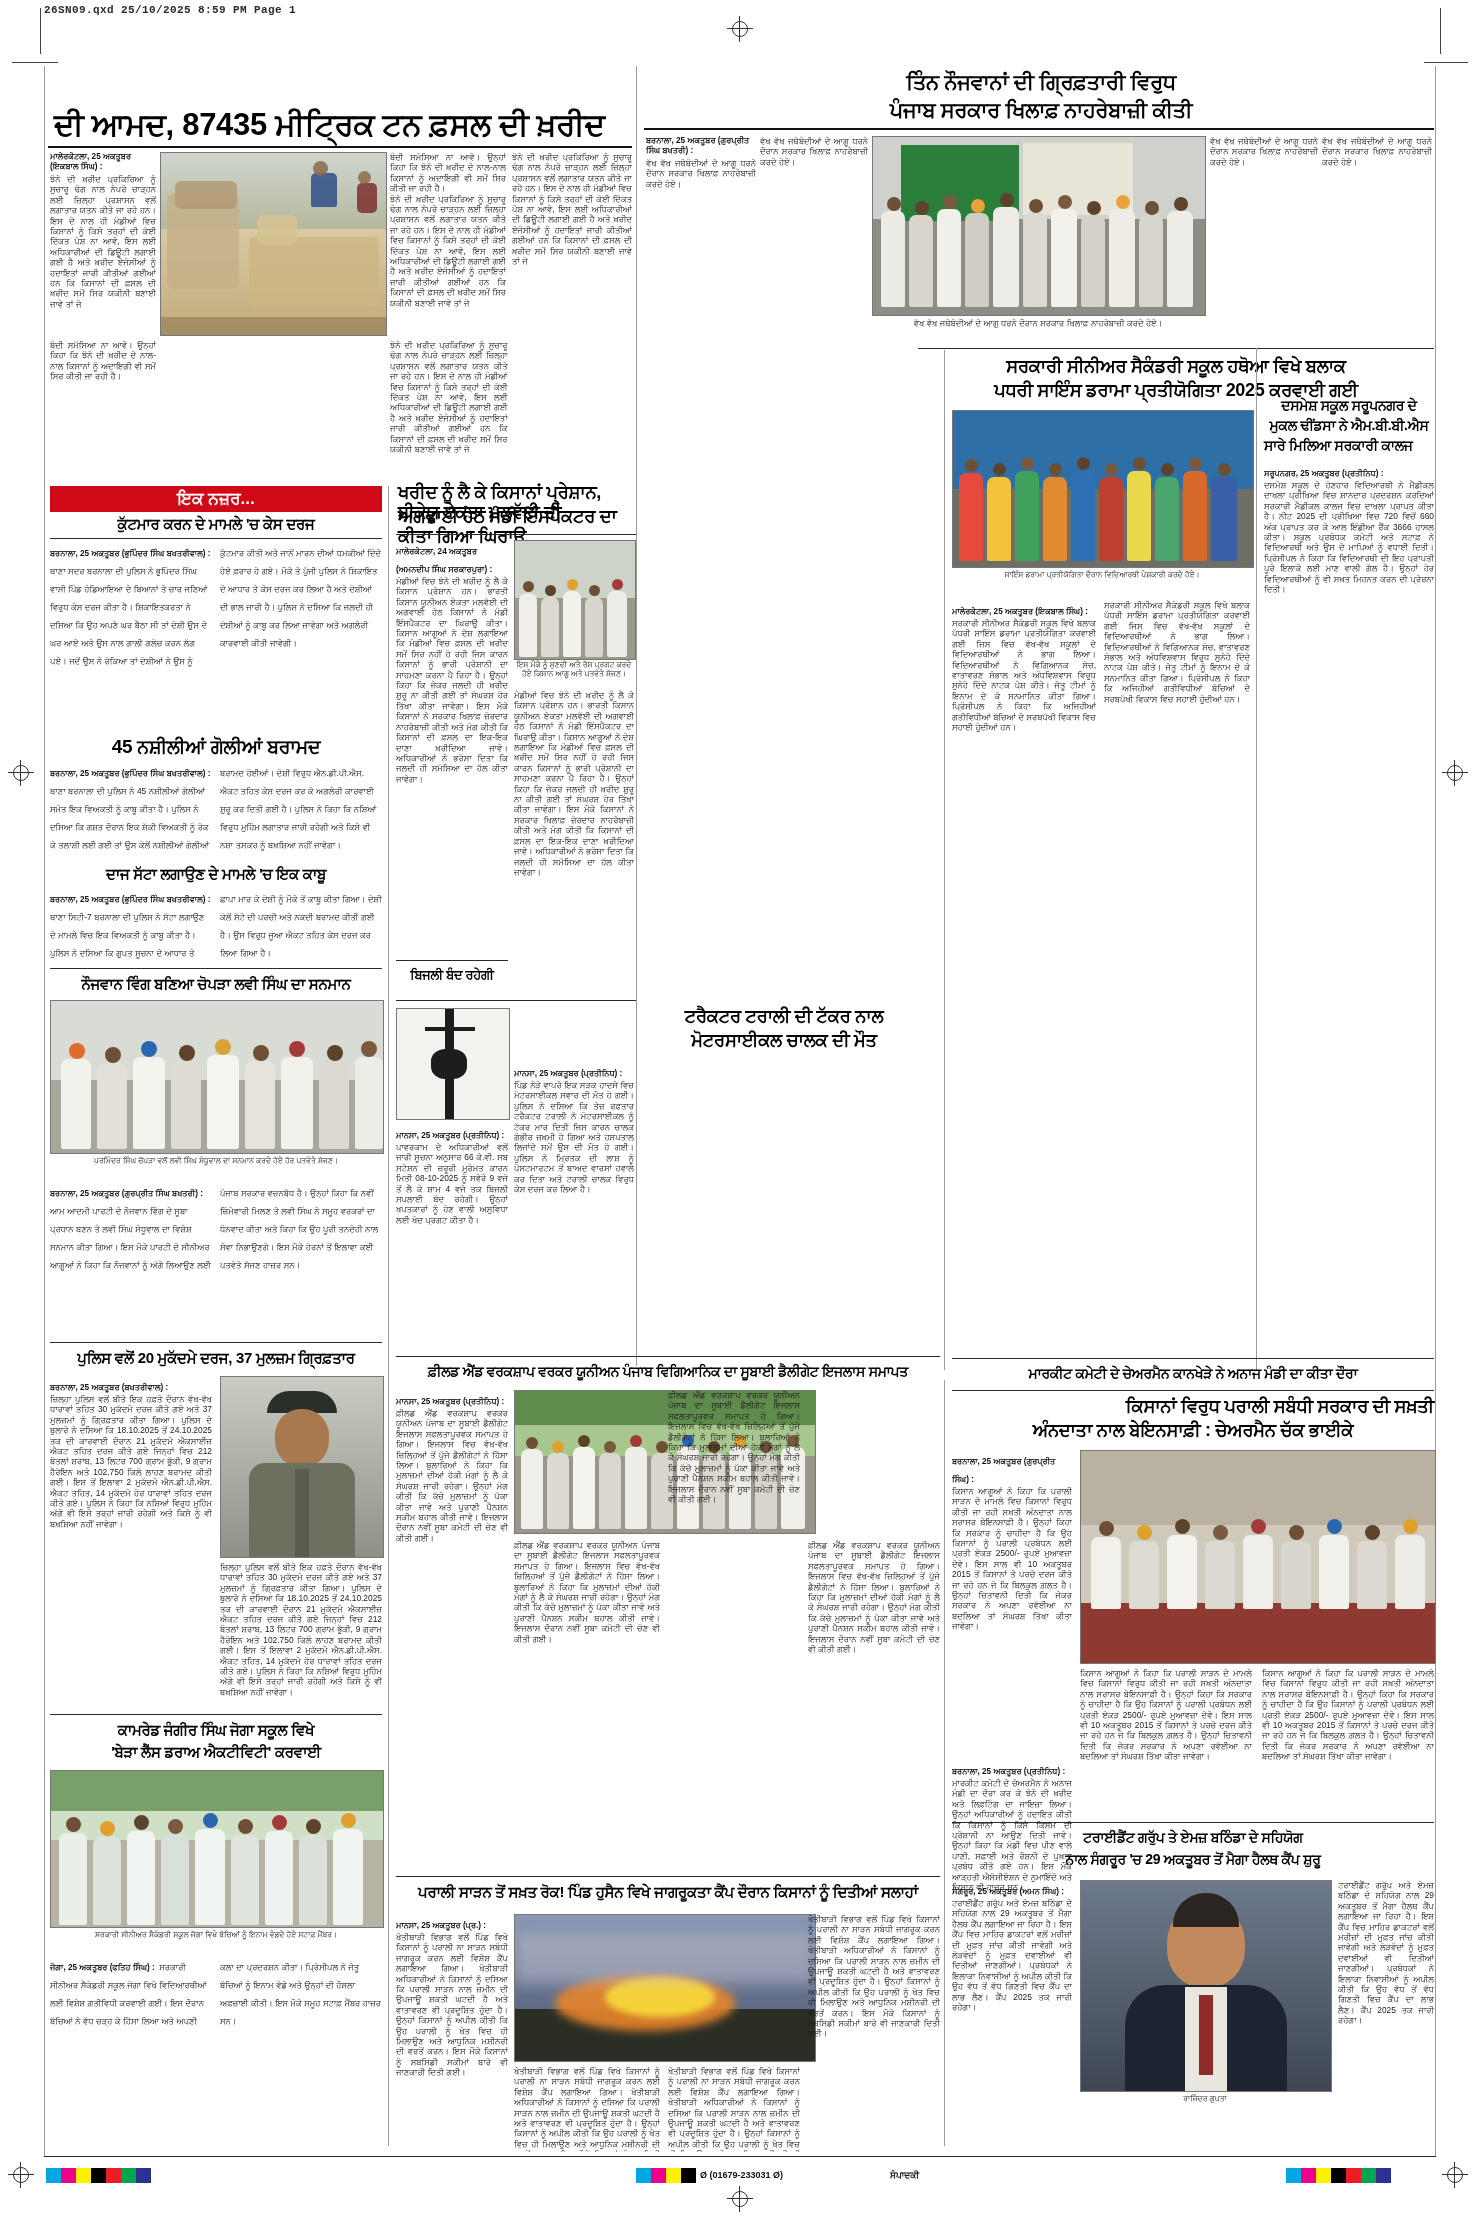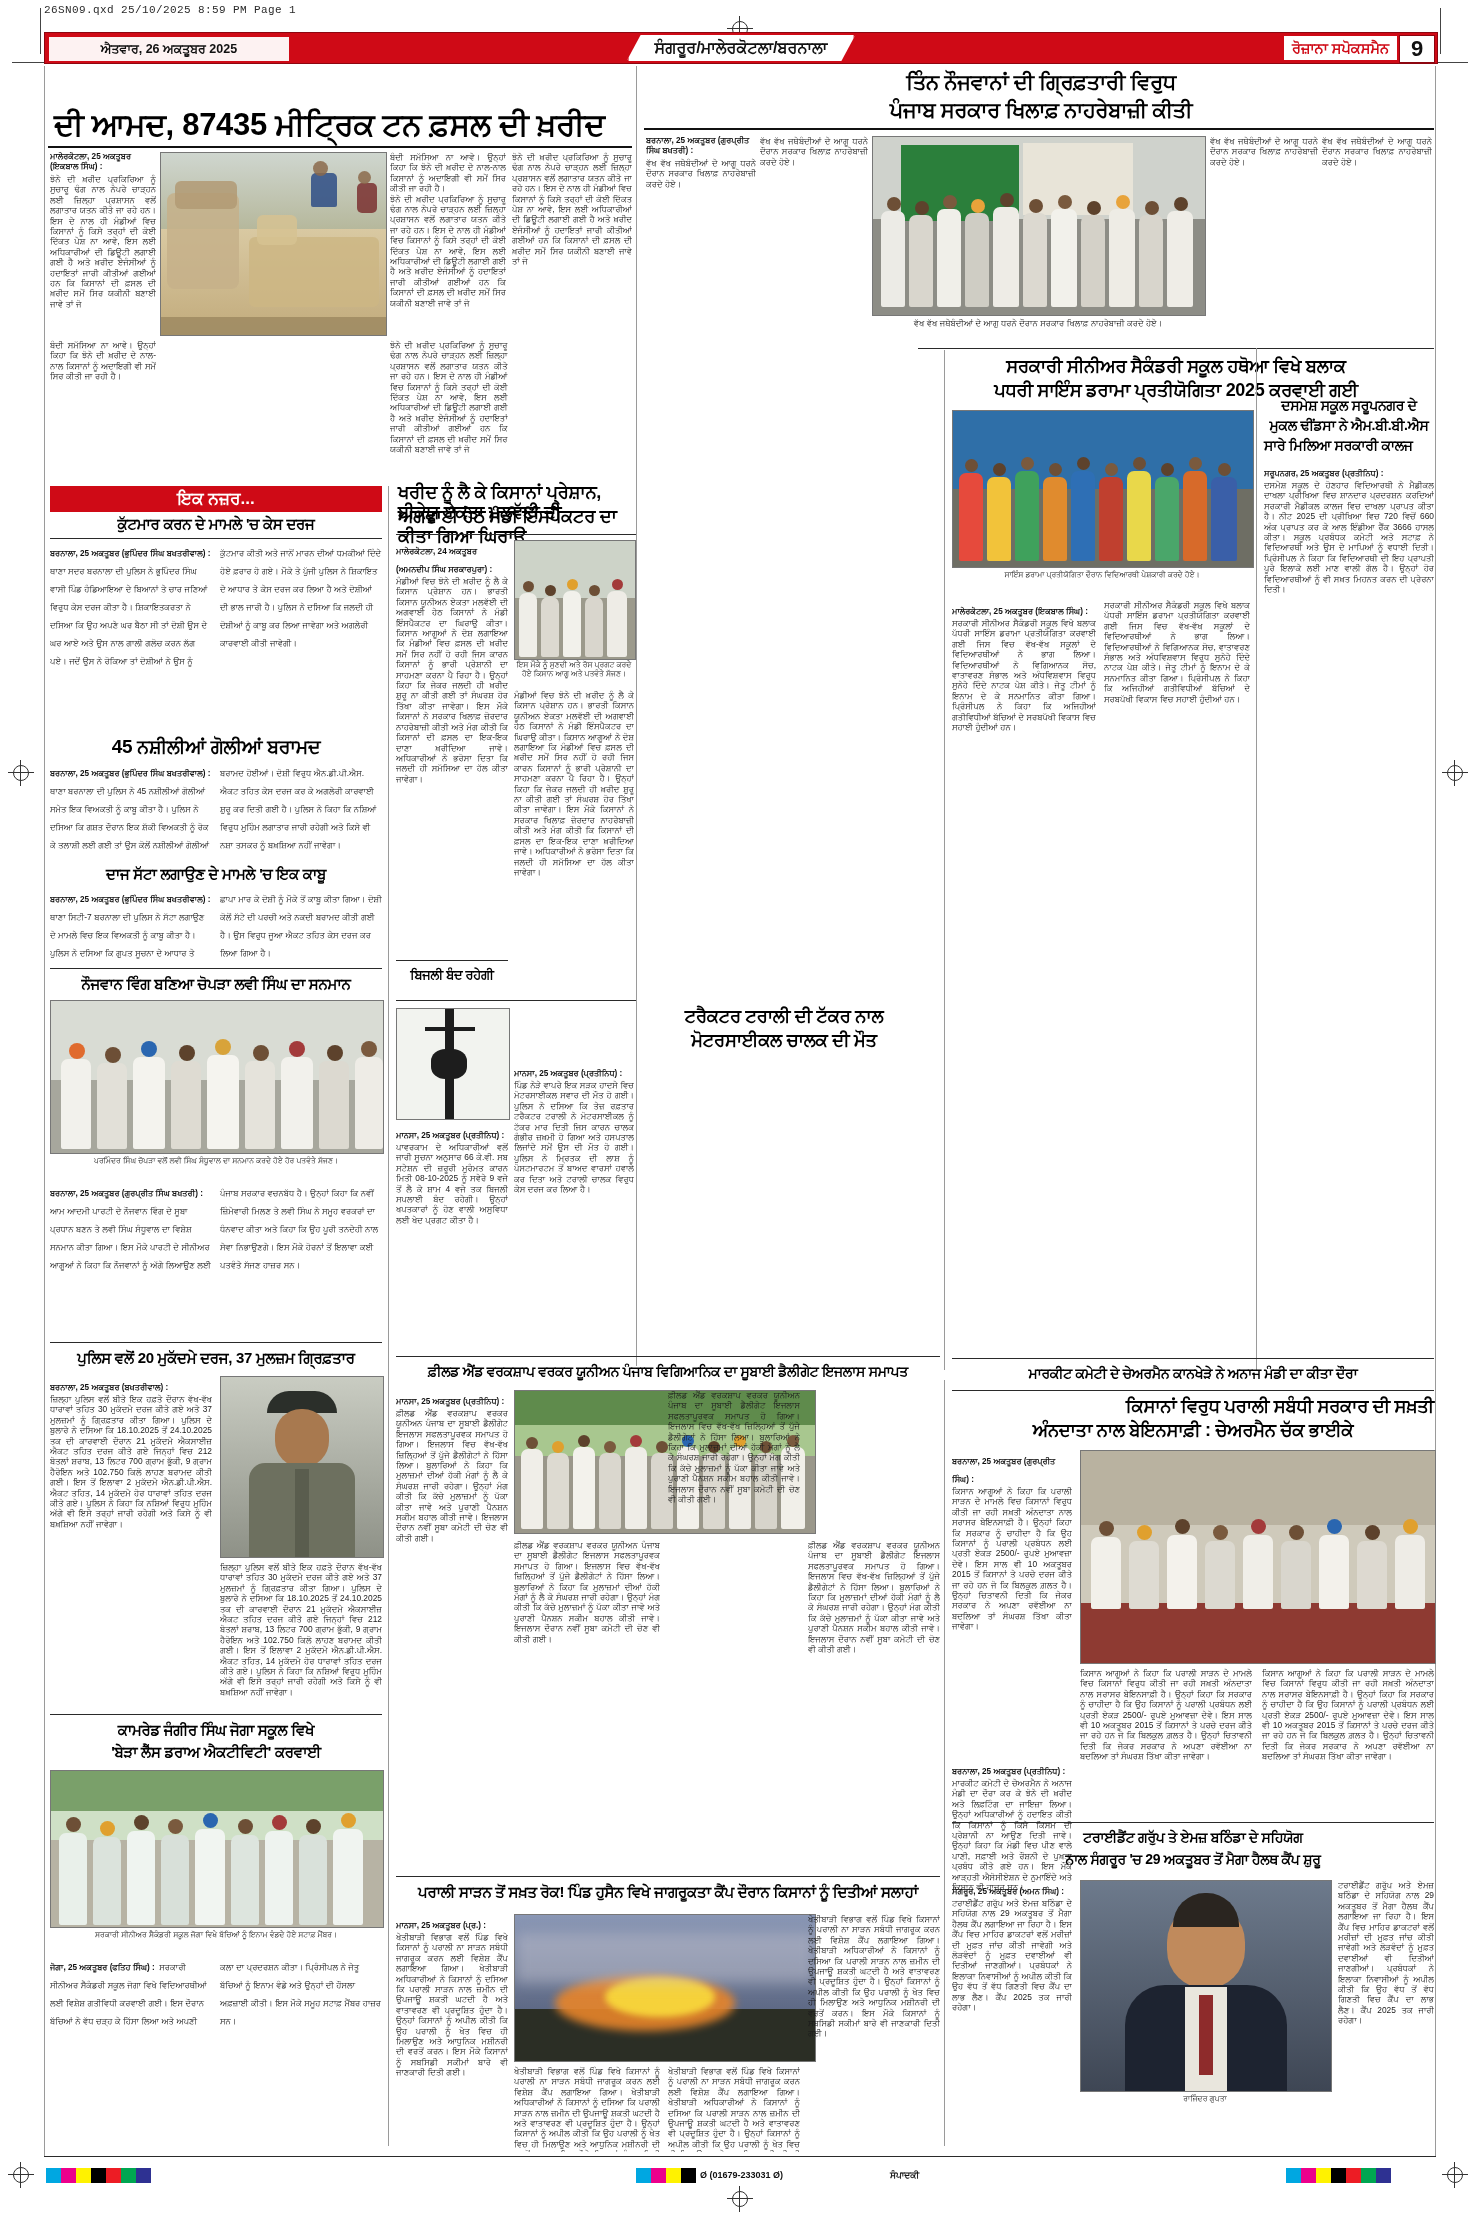--- a/index.html
+++ b/index.html
@@ -4,21 +4,21 @@
 <style>
   html,body{margin:0;padding:0;background:#ffffff;}
   body{
     width:1476px;height:2235px;position:relative;overflow:hidden;
     font-family:"Liberation Sans","DejaVu Sans",sans-serif;
     color:#111;
   }
   .page{position:absolute;left:0;top:0;width:1476px;height:2235px;background:#fff;}
 
   
-  .slug{position:absolute;left:44px;top:4px;font-size:11px;color:#2a2a2a;letter-spacing:.4px;font-family:"Liberation Mono","DejaVu Sans Mono",monospace;}
+  .slug{position:absolute;left:44px;top:4px;font-size:11px;color:#2a2a2a;letter-spacing:.4px;font-family:"Liberation Mono","DejaVu Sans Mono",monospace;font-weight:bold;}
   .regmark{position:absolute;width:26px;height:26px;}
   .regmark:before,.regmark:after{content:"";position:absolute;background:#333;}
   .regmark:before{left:12px;top:0;width:1px;height:26px;}
   .regmark:after{top:12px;left:0;height:1px;width:26px;}
   .regcirc{position:absolute;left:5px;top:5px;width:14px;height:14px;border:1px solid #333;border-radius:50%;}
   .crop-v{position:absolute;width:1px;background:#444;}
   .crop-h{position:absolute;height:1px;background:#444;}
 
   
   .masthead{position:absolute;left:44px;top:32px;width:1392px;height:30px;background:#cf0a16;border:1px solid #8d0610;}
@@ -81,26 +81,20 @@
       <span class="regcirc"></span>
     </div>
   <div class="regmark" style="left:727px;top:2186px;">
       <span class="regcirc"></span>
     </div>
   <div class="crop-h" style="left:12px;top:62px;width:46px;"></div>
   <div class="crop-h" style="left:1424px;top:62px;width:44px;"></div>
   <div class="crop-v" style="left:40px;top:8px;height:46px;"></div>
   <div class="crop-v" style="left:1440px;top:8px;height:46px;"></div>
 
-  <div class="masthead">
-    <div class="mh-date">ਐਤਵਾਰ, 26 ਅਕਤੂਬਰ 2025</div>
-    <div class="mh-center">ਸੰਗਰੂਰ/ਮਾਲੇਰਕੋਟਲਾ/ਬਰਨਾਲਾ</div>
-    <div class="mh-right">ਰੋਜ਼ਾਨਾ ਸਪੋਕਸਮੈਨ</div>
-    <div class="mh-num">9</div>
-  </div>
 
   <div class="vrule" style="left:44px;top:66px;height:2090px;"></div>
   <div class="vrule" style="left:1435px;top:66px;height:2090px;"></div>
   <div class="vrule" style="left:636px;top:66px;height:1300px;"></div>
   <div class="hrule" style="left:44px;top:2156px;width:1392px;"></div>
 
   <div class="hl hl-main" style="left:54px;top:108px;width:580px;">ਦੀ ਆਮਦ, 87435 ਮੀਟ੍ਰਿਕ ਟਨ ਫ਼ਸਲ ਦੀ ਖ਼ਰੀਦ</div>
   <div class="thickrule" style="left:48px;top:146px;width:584px;"></div>
 
   <div class="hl hl-sub" style="left:648px;top:98px;width:786px;text-align:center;">ਪੰਜਾਬ ਸਰਕਾਰ ਖਿਲਾਫ਼ ਨਾਹਰੇਬਾਜ਼ੀ ਕੀਤੀ</div>

